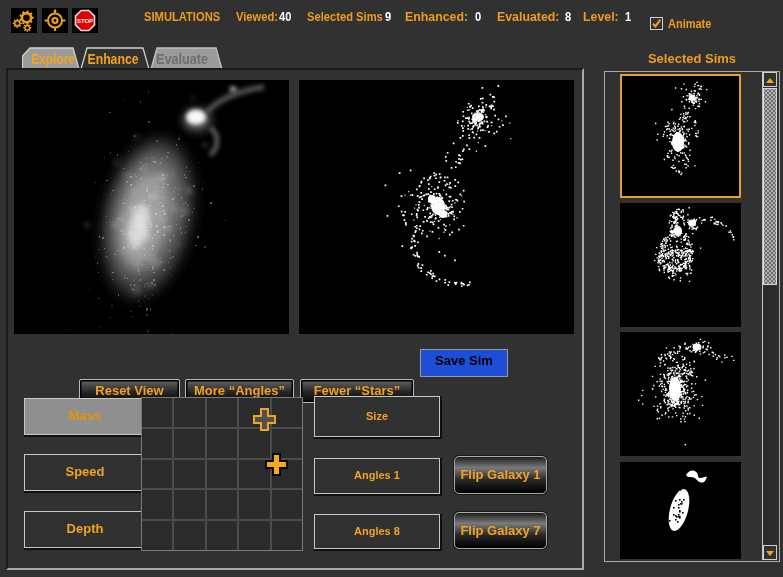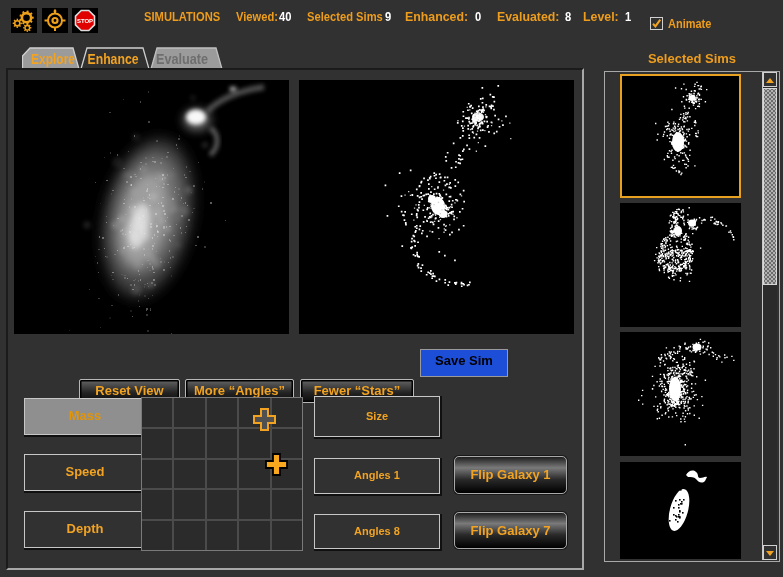--- a/index.html
+++ b/index.html
@@ -8,21 +8,21 @@
 .wt { color:#fff; font-weight:bold; font-size:13px; white-space:nowrap; }
 .icon { position:absolute; top:8px; width:26px; height:25px; background:#000; }
 .blackbox { position:absolute; top:80px; width:275px; height:254px; background:#000; }
 .btn { position:absolute; height:24px; background:linear-gradient(180deg,#656565 0%,#454545 28%,#232323 58%,#0c0c0c 100%);
   border:1px solid #b7b7b7; box-shadow:inset 0 0 0 1.5px #000; color:#f2a322; font-weight:bold; font-size:13px;
   text-align:center; line-height:21px; border-radius:2px;margin-top:30px; }
 .lbtn { position:absolute; left:24px; width:122px; height:37px; background:#313131; border:1px solid #c7c7c7;
   box-shadow:1px 1px 0 1px #101010; color:#f2a322; font-weight:bold; font-size:13px; text-align:center; }
 .rbtn { position:absolute; left:314px; width:126px; background:#313131; border:1px solid #c7c7c7;
   box-shadow:1px 1px 0 1px #101010; color:#f2a322; font-weight:bold; font-size:11px; text-align:center; }
-.fbtn { position:absolute; left:454px; width:113px; border:1px solid #a9a9a9; border-radius:5px;
+.fbtn { position:absolute; left:454px; width:93px; border:1px solid #a9a9a9; border-radius:5px;
   background:linear-gradient(180deg,#1e1e1e 0%,#7a7a7a 30%,#2a2a2a 62%,#000 100%);
   color:#f2a322; font-weight:bold; font-size:13px; text-align:center; box-shadow:0 0 0 1px #181818; }
 .thumb { position:absolute; left:620px; width:121px; height:124px; background:#000; }
 </style></head>
 <body>
 <div class="icon" style="left:11px"><svg width="26" height="25" viewBox="0 0 26 25">
 <rect x="-1.0" y="-1.0" width="2.0" height="2.0" transform="translate(21.70 9.70) rotate(0)" fill="#eda019"></rect>
       <rect x="-1.0" y="-1.0" width="2.0" height="2.0" transform="translate(20.25 13.69) rotate(40)" fill="#eda019"></rect>
       <rect x="-1.0" y="-1.0" width="2.0" height="2.0" transform="translate(16.58 15.81) rotate(80)" fill="#eda019"></rect>
       <rect x="-1.0" y="-1.0" width="2.0" height="2.0" transform="translate(12.40 15.07) rotate(120)" fill="#eda019"></rect>

